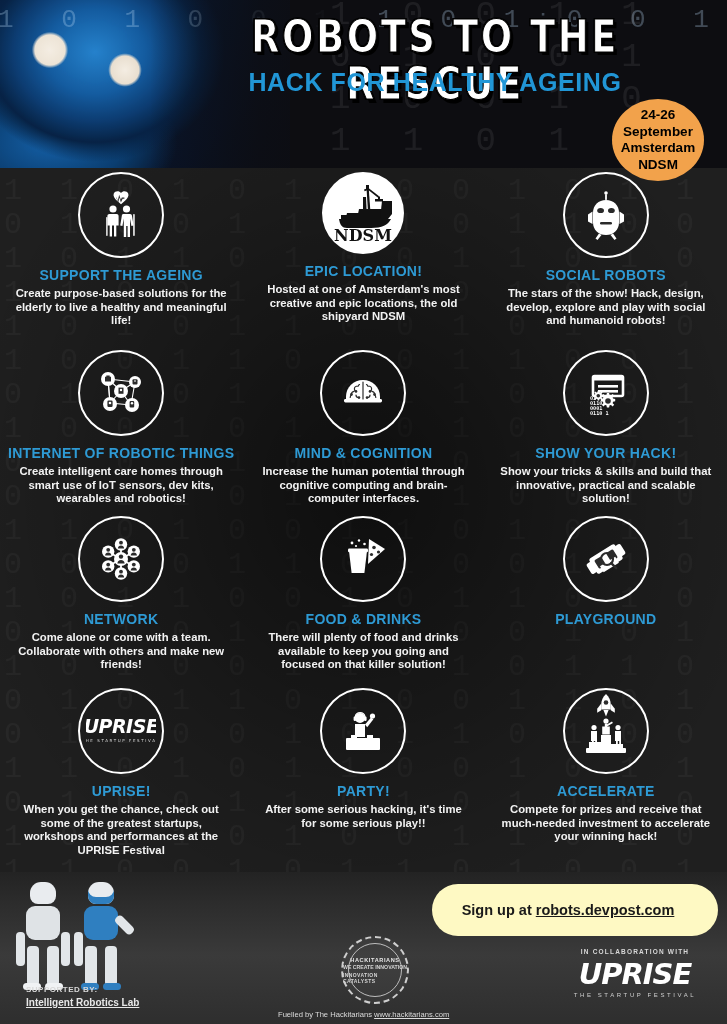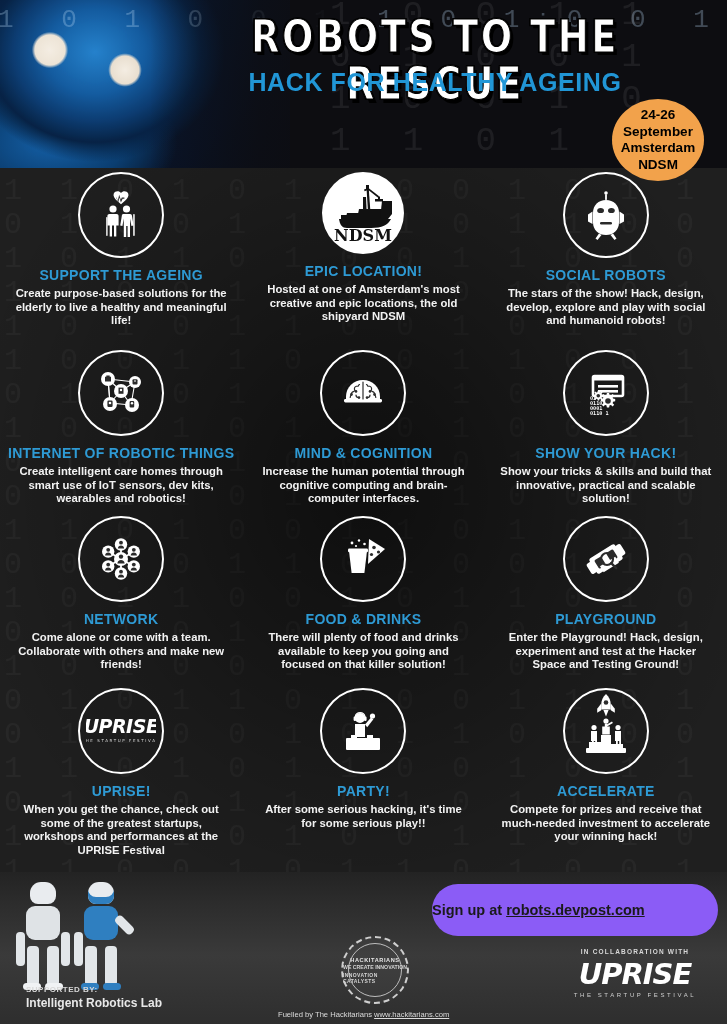--- a/index.html
+++ b/index.html
@@ -130,38 +130,38 @@
 
   
   .footer{position:absolute;left:0;top:872px;width:727px;height:152px;}
   .footer-bg{
     position:absolute;inset:0;
     background:linear-gradient(180deg,#232323 0%, #2c2c2c 20%, #3a3a3a 55%, #2e2e2e 100%);
   }
 
   .signup-box{
     position:absolute;left:432px;top:884px;width:286px;height:52px;
-    background:#8b5cf6;border-radius:26px;
-    display:flex;flex-direction:column;align-items:flex-start;justify-content:center;
+    background:#fef9c3;border-radius:26px;
+    display:flex;flex-direction:column;align-items:center;justify-content:center;
     padding-right:14px;box-sizing:border-box;z-index:8;
   }
   .signup-line{font-weight:bold;font-size:14.5px;color:#1a1a1a;line-height:21px;white-space:nowrap;}
   .signup-line .lnk{text-decoration:underline;}
 
   
   .nao{position:absolute;bottom:0;width:54px;}
   .nao .head{width:26px;height:22px;border-radius:11px 11px 8px 8px;margin:0 auto;}
   .nao .torso{width:34px;height:34px;border-radius:9px;margin:2px auto 0;position:relative;}
   .nao .leg{position:absolute;bottom:0;width:12px;height:40px;border-radius:4px;}
   .nao .arm{position:absolute;top:26px;width:9px;height:34px;border-radius:4px;}
   .nao .foot{position:absolute;bottom:-4px;width:18px;height:7px;border-radius:4px;}
 
   .supported{position:absolute;left:26px;top:984px;z-index:7;}
   .supported .lbl{font-weight:bold;font-size:8px;letter-spacing:.5px;color:#d8d8d8;line-height:12px;}
-  .supported .org{font-weight:bold;font-size:12px;color:#e8e8e8;line-height:14px;}
+  .supported .org{font-weight:bold;font-size:10px;color:#e8e8e8;text-decoration:underline;line-height:14px;}
 
   .hacktivators{position:absolute;left:300px;top:936px;width:150px;text-align:left;z-index:7;}
   .stamp{
     width:64px;height:64px;border-radius:50%;margin:0 auto;
     border:2px dashed #cfcfcf;position:relative;
     display:flex;align-items:center;justify-content:center;flex-direction:column;
     background:rgba(255,255,255,.03);
   }
   .stamp .inner-ring{
     position:absolute;inset:5px;border-radius:50%;border:1px solid #bdbdbd;
@@ -419,21 +419,20 @@
               <rect x="41" y="22" width="7" height="12" rx="2" fill="#fff"></rect>
               <rect x="17" y="23" width="8" height="10" rx="1.5" fill="#2b2b2b"></rect>
               <rect x="31" y="23" width="8" height="10" rx="1.5" fill="#2b2b2b"></rect>
               <rect x="19" y="31" width="18" height="7" fill="#fff"></rect>
             </g>
             <circle cx="29" cy="28" r="6" fill="none" stroke="#2b2b2b" stroke-width="2.2"></circle>
             <path d="M33.2 32.2l5 5" stroke="#2b2b2b" stroke-width="2.4" stroke-linecap="round"></path>
           </svg>
         </div>
         <div class="cell-title">PLAYGROUND</div>
-        <div class="cell-body">Enter the Playground! Hack, design, experiment and test at the Hacker Space and Testing Ground!</div>
       </div>
     </div>
 
     <div class="row r4">
 
       <div class="cell">
         <div class="icon-circle">
           <svg width="70" height="44" viewBox="0 0 70 44">
             <text x="35" y="24" text-anchor="middle" font-family="DejaVu Sans, sans-serif" font-size="19" font-weight="bold" font-style="italic" fill="#fff" letter-spacing="-.5">UPRISE</text>
             <text x="35" y="33" text-anchor="middle" font-family="DejaVu Sans, sans-serif" font-size="4" fill="#d8d8d8" letter-spacing="1.6">THE STARTUP FESTIVAL</text>

